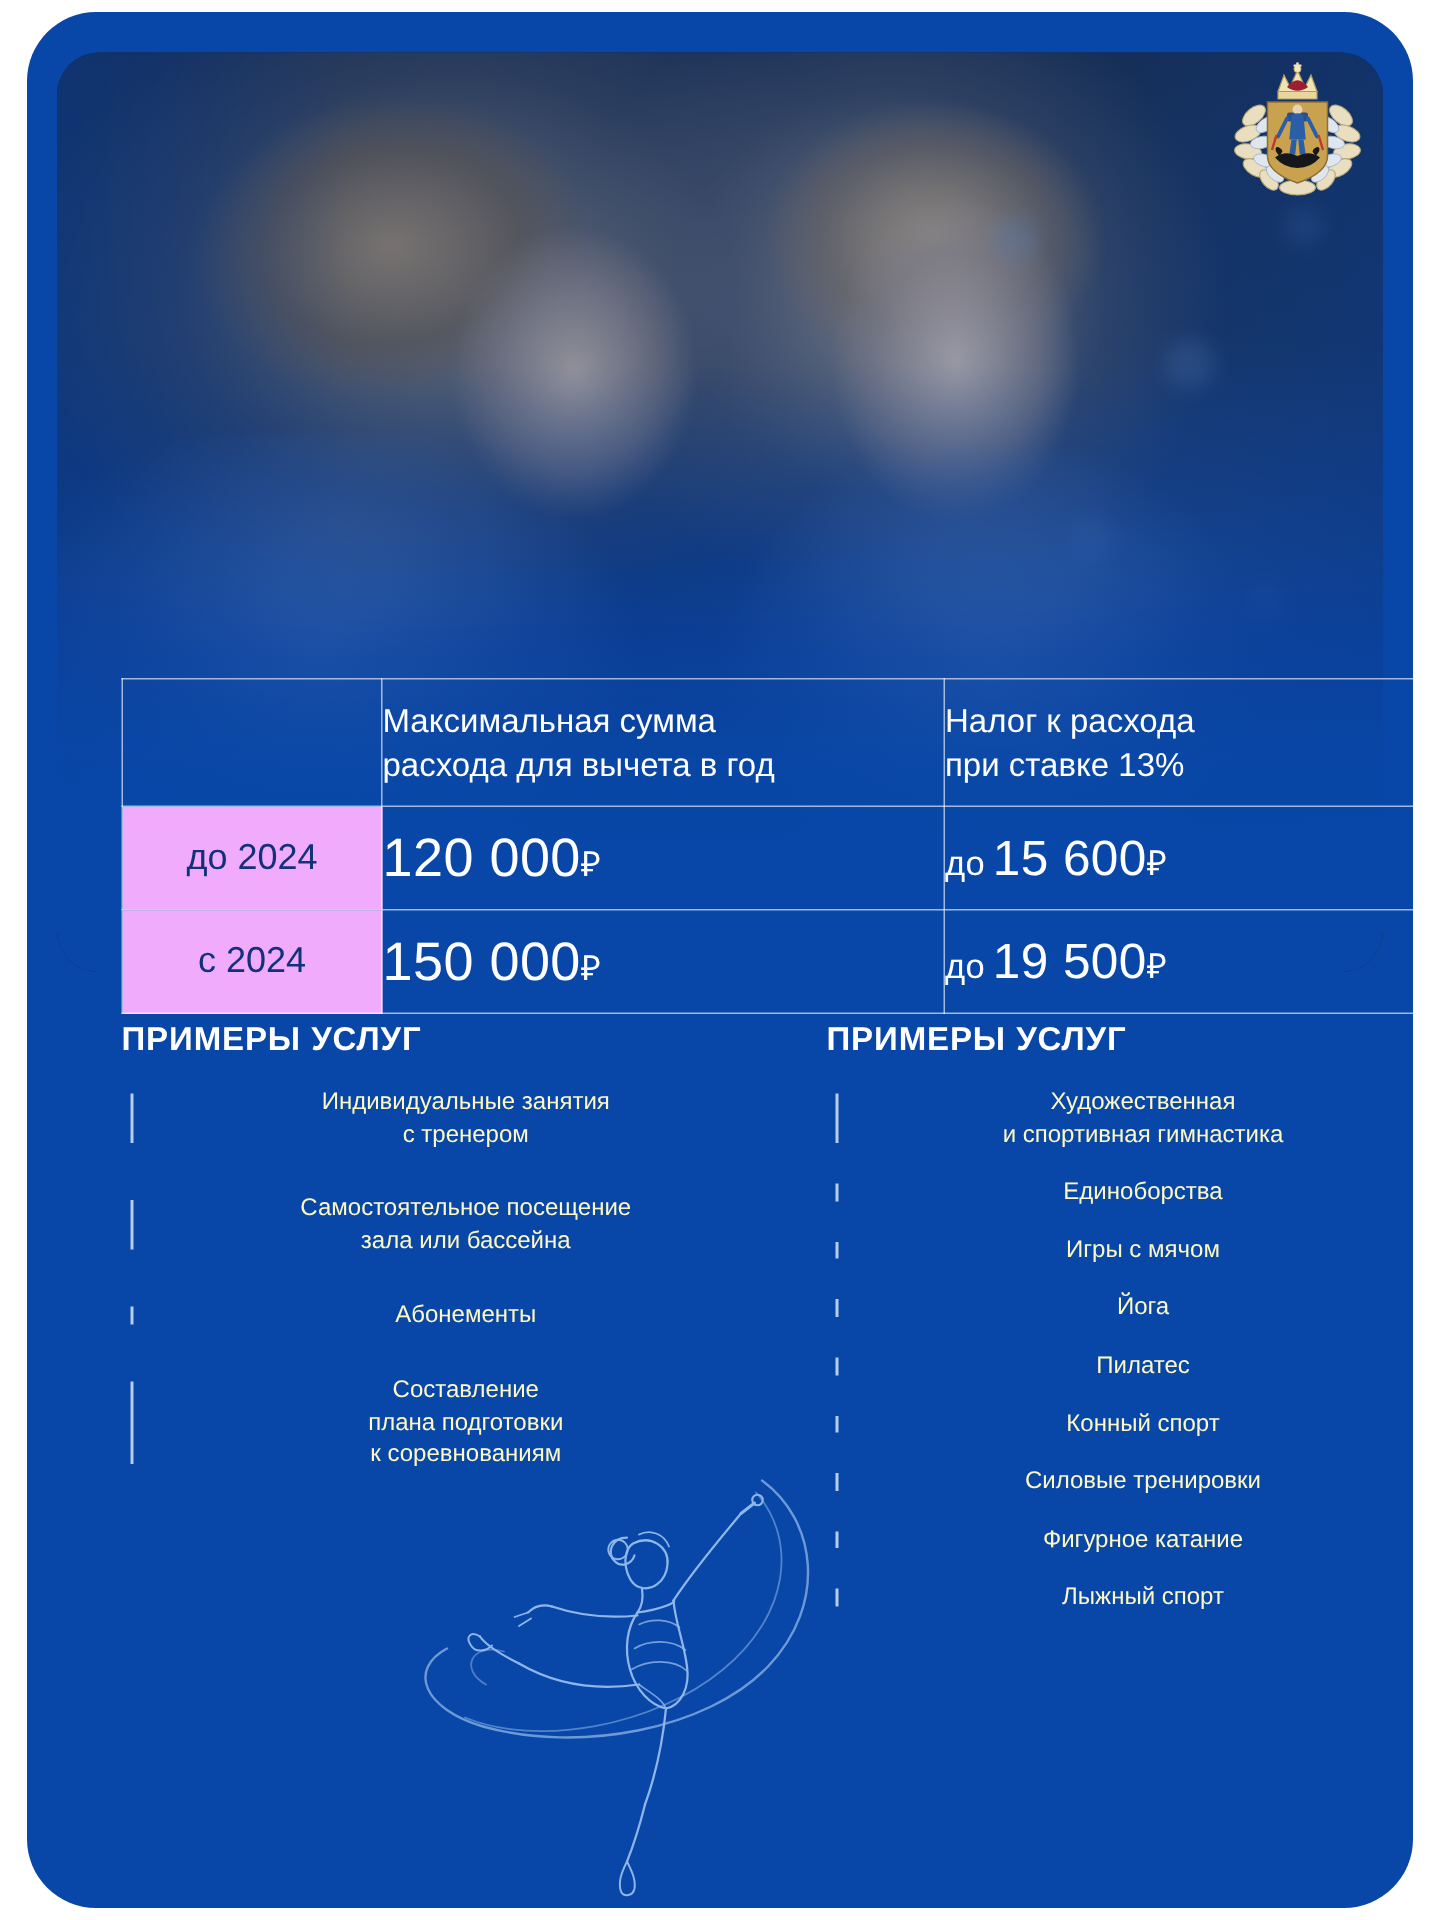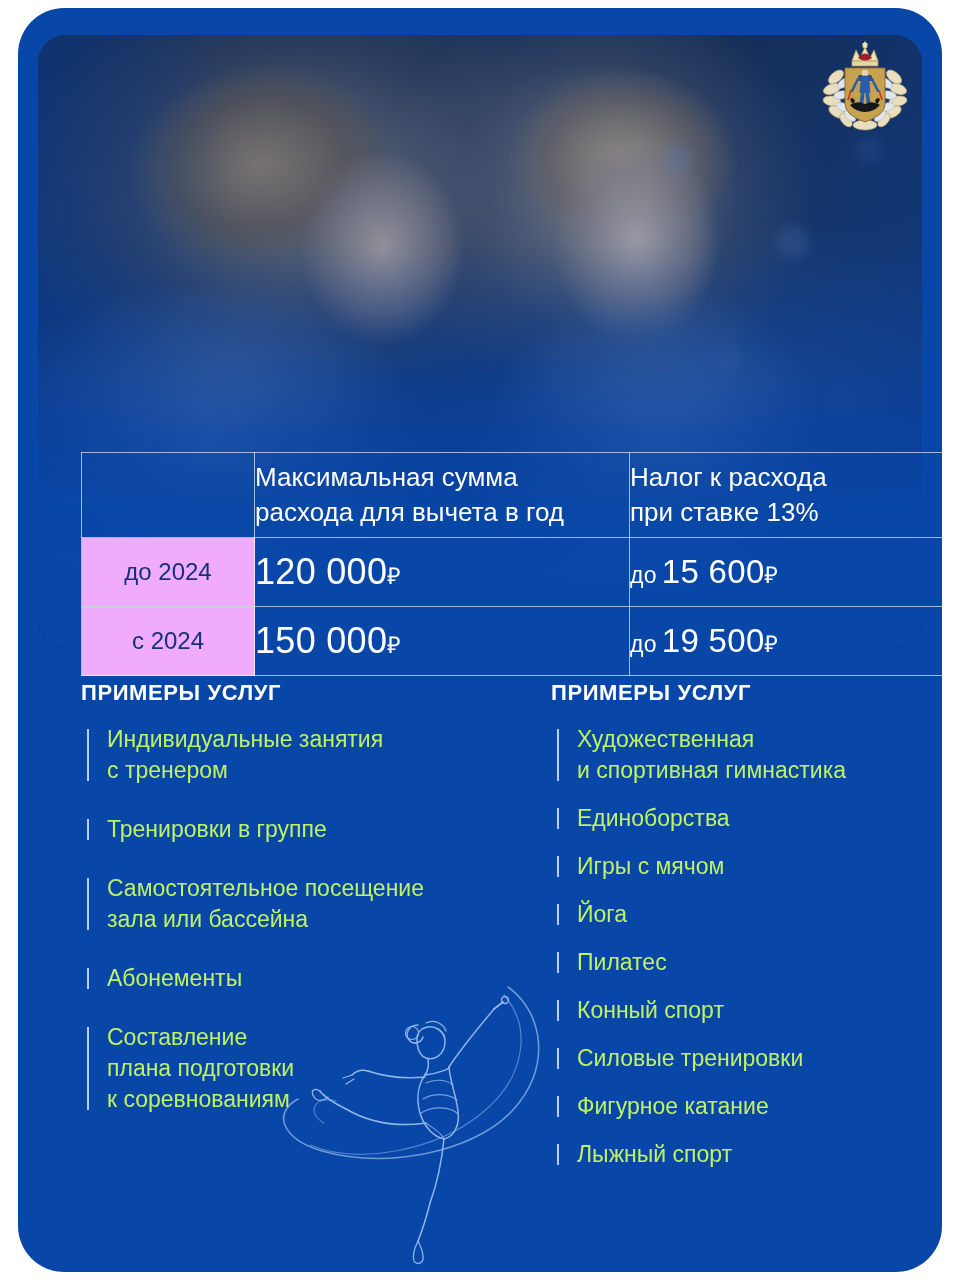--- a/index.html
+++ b/index.html
@@ -119,21 +119,21 @@
     padding:0;
     vertical-align:middle;
   }
   .c-year{width:172px;}
   .c-sum{width:374px;}
   .c-tax{width:316px;}
   .hdr-blank{border-left-color:transparent;border-top-color:transparent;border-bottom-color:transparent;}
   .hdr{
     height:84px;
     color:#ffffff;
-    font-size:26px;
+    font-size:22px;
     line-height:1.34;
     padding:0 0 0 20px;
     font-weight:400;
   }
   .year-cell{
     height:68px;
     background:#f0abfc;
     color:#12317a;
     font-size:24px;
     text-align:center;
@@ -166,24 +166,25 @@
     color:#ffffff;
     font-size:22px;
     font-weight:bold;
     letter-spacing:.6px;
     margin-bottom:18px;
   }
   ul.svc{list-style:none;margin:0;padding:0;}
   ul.svc li{
     position:relative;
     padding-left:26px;
-    color:#bef264;
-    font-size:23px;
+    color:#fef9c3;
+    font-size:16px;
     line-height:1.35;
     font-weight:400;
+    text-align:center;
   }
   ul.svc li::before{
     content:"";
     position:absolute;left:6px;top:5px;bottom:5px;
     width:2px;
     background:rgba(214,230,248,.85);
   }
   .col.left ul.svc li{margin-bottom:28px;}
   .col.right ul.svc li{margin-bottom:17px;}
   
@@ -345,21 +346,20 @@
       </g>
     </svg>
   </div>
 
   <div class="cols">
 
     <div class="col left">
       <div class="col-head">ПРИМЕРЫ УСЛУГ</div>
       <ul class="svc">
         <li><span>Индивидуальные занятия<br>с тренером</span></li>
-        <li><span>Тренировки в группе</span></li>
         <li><span>Самостоятельное посещение<br>зала или бассейна</span></li>
         <li><span>Абонементы</span></li>
         <li><span>Составление<br>плана подготовки<br>к соревнованиям</span></li>
       </ul>
     </div>
 
     <div class="col right">
       <div class="col-head">ПРИМЕРЫ УСЛУГ</div>
       <ul class="svc">
         <li><span>Художественная<br>и спортивная гимнастика</span></li>

